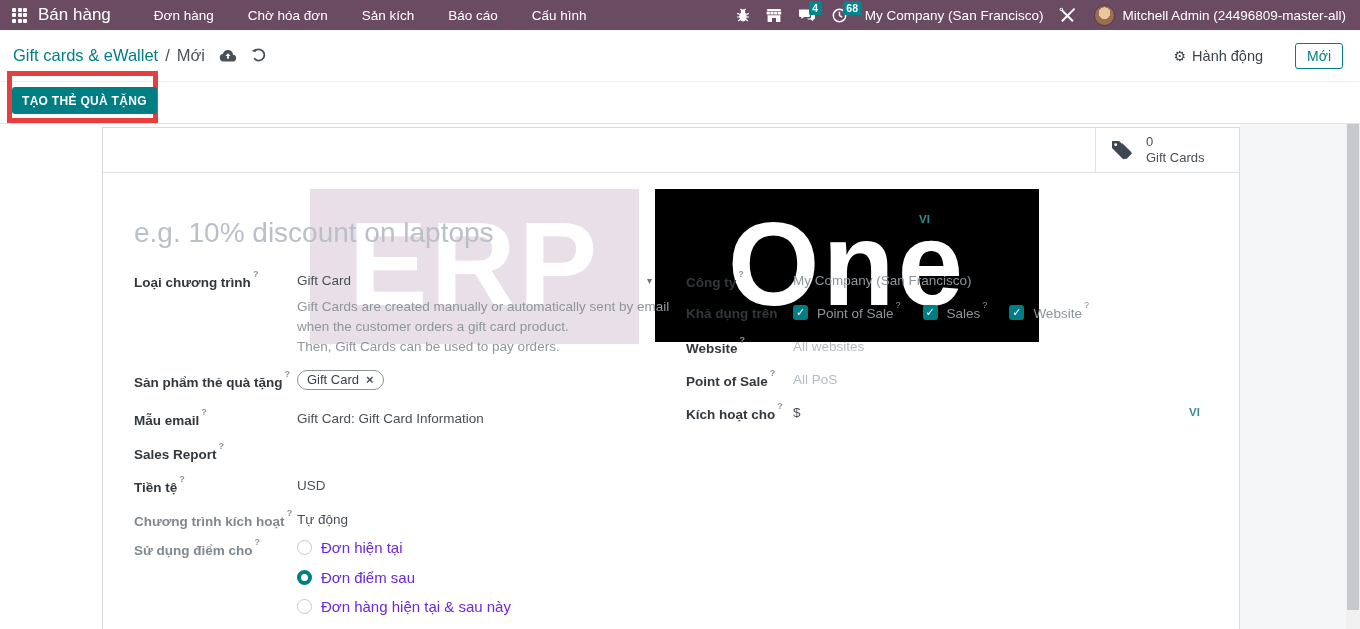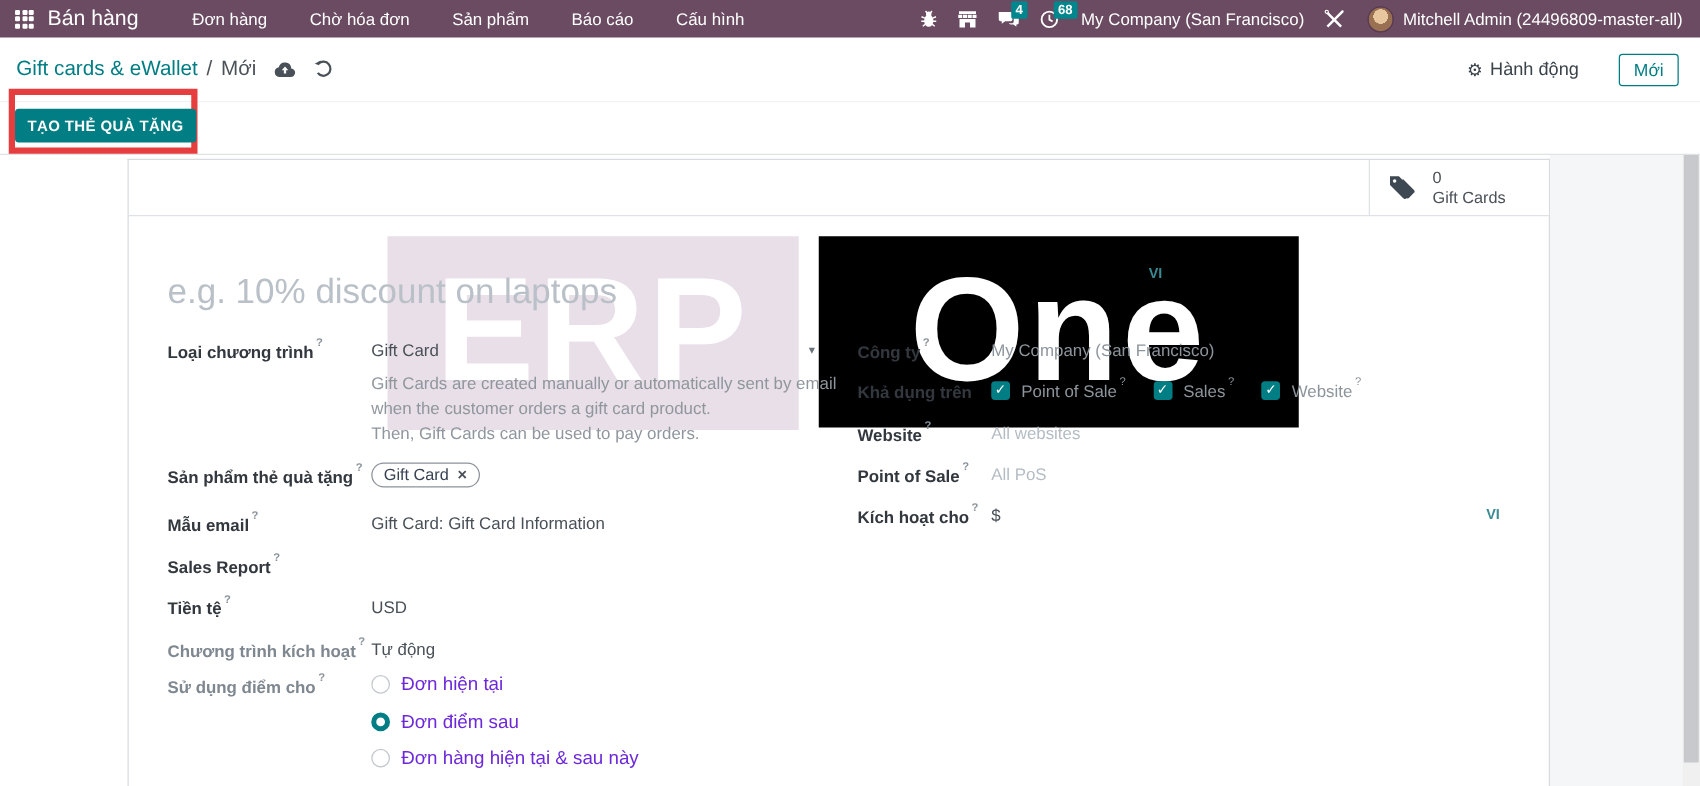--- a/index.html
+++ b/index.html
@@ -112,21 +112,21 @@
           <i></i>
           <i></i>
           <i></i>
           <i></i>
           <i></i>
         </div>
       <div class="app-name">Bán hàng</div>
       <nav class="nav-menu">
         <span class="mitem">Đơn hàng</span>
         <span class="mitem">Chờ hóa đơn</span>
-        <span class="mitem">Sản phẩm</span>
+        <span class="mitem">Sản kích</span>
         <span class="mitem">Báo cáo</span>
         <span class="mitem">Cấu hình</span>
       </nav>
     </div>
     <div class="nav-right">
       <span class="nav-ico">
         <svg width="14" height="15" viewBox="0 0 14 15" fill="none" stroke="#fff" stroke-width="1.2">
           <ellipse cx="7" cy="8.6" rx="3.1" ry="4.2" fill="#fff"></ellipse>
           <circle cx="7" cy="3.4" r="1.6" fill="#fff"></circle>
           <path d="M5.6 2.2 4.4.9 M8.4 2.2 9.6.9 M3.9 6.5 1.2 5.4 M3.9 9 1 9 M4.4 11.3 2.2 13 M10.1 6.5 12.8 5.4 M10.1 9 13 9 M9.6 11.3 11.8 13"></path>

